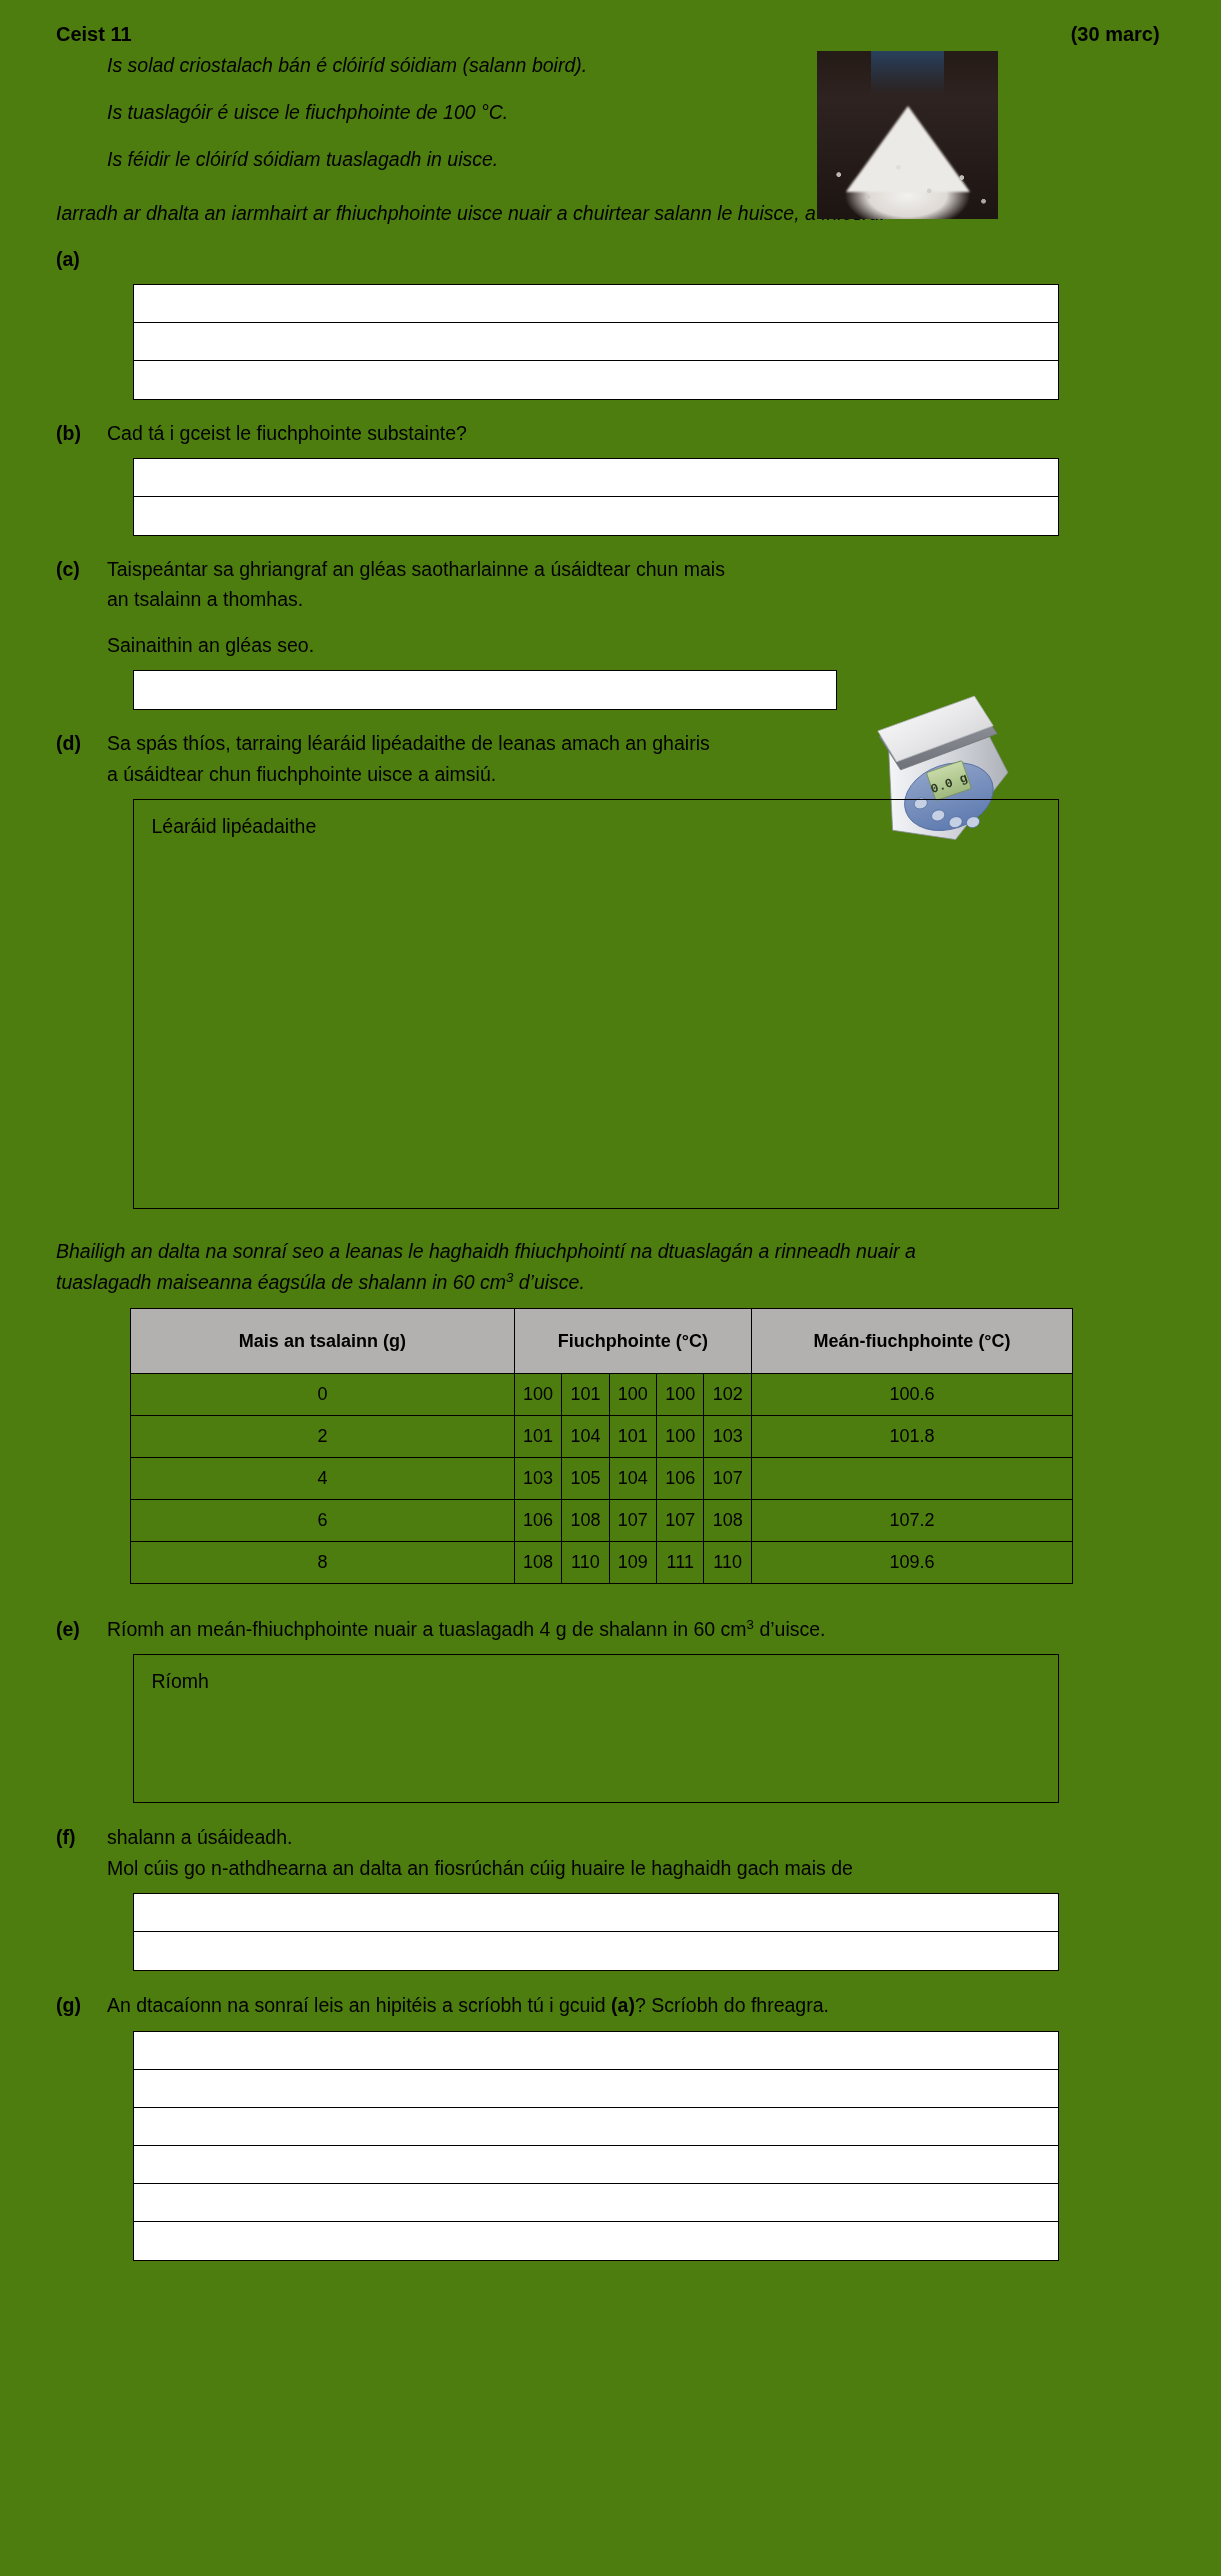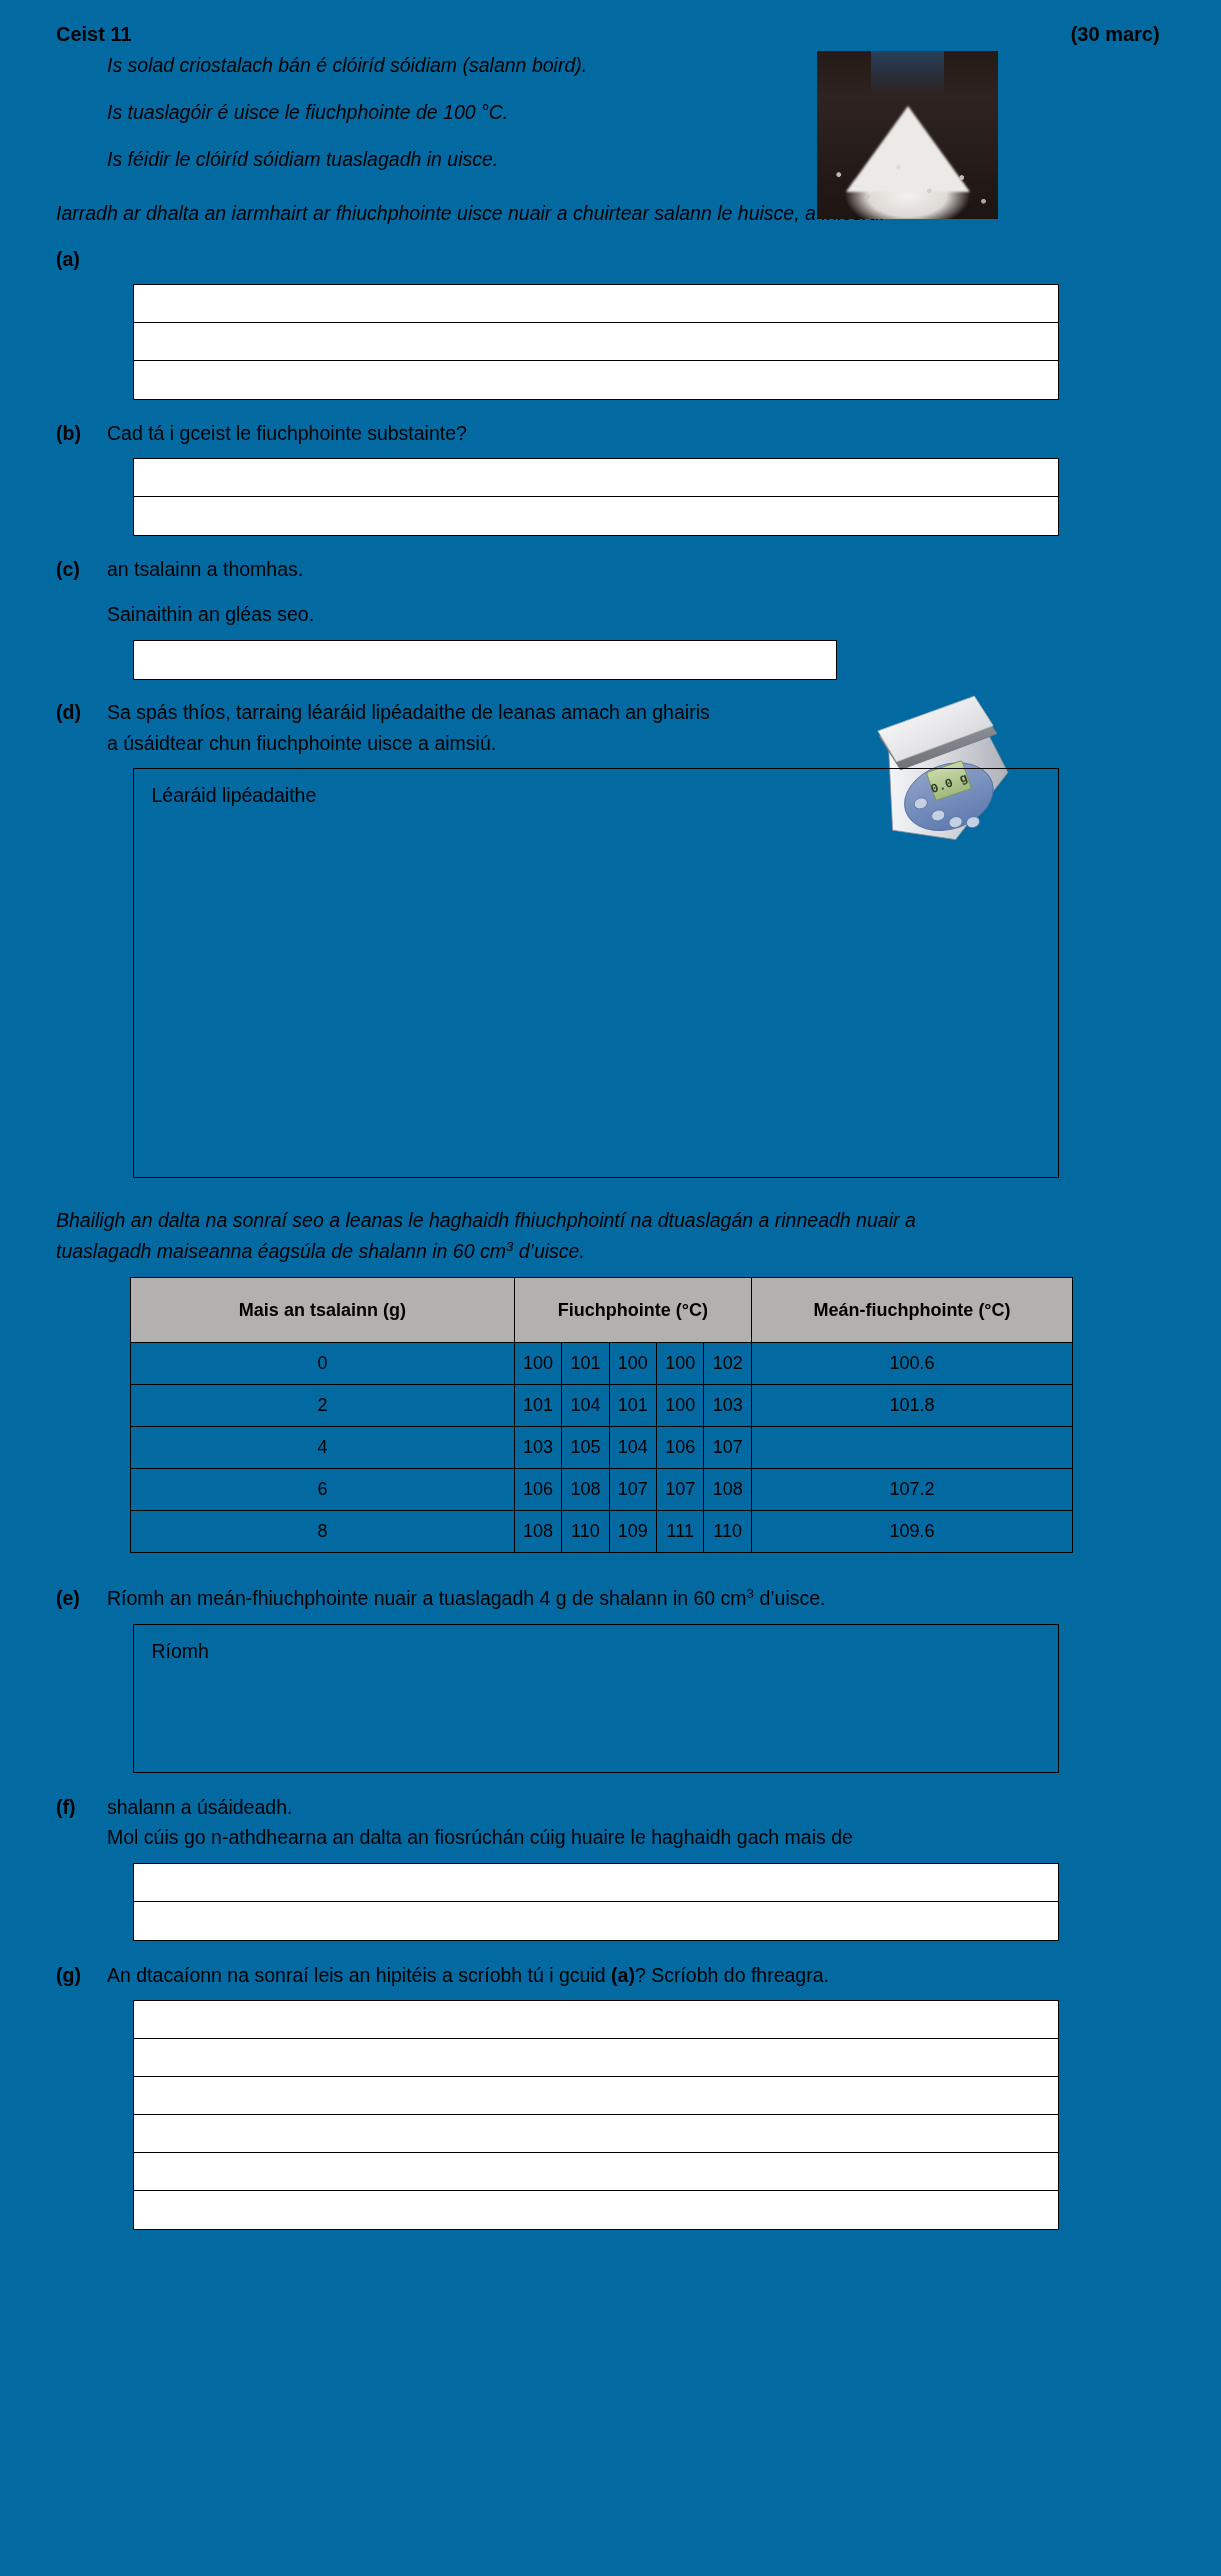--- a/index.html
+++ b/index.html
@@ -8,21 +8,21 @@
     background: #ffffff;
   }
   body {
     font-family: "Liberation Sans", sans-serif;
     color: #000000;
   }
   .page {
     position: relative;
     width: 1221px;
     min-height: 2576px;
-    background: #0369a1;
+    background: #4d7c0f;
     box-sizing: border-box;
     padding: 23px 56px 27px 56px;
   }
 
   
   .qhead {
     display: flex;
     justify-content: space-between;
     align-items: baseline;
     font-weight: bold;
@@ -271,20 +271,21 @@
 
     <ellipse cx="108" cy="196" rx="10" ry="8" transform="rotate(-19 108 196)" fill="#c5d0e4" stroke="#4f6a9c"></ellipse>
     <ellipse cx="134" cy="214" rx="10" ry="8" transform="rotate(-19 134 214)" fill="#c5d0e4" stroke="#4f6a9c"></ellipse>
     <ellipse cx="160" cy="224" rx="10" ry="8" transform="rotate(-19 160 224)" fill="#c5d0e4" stroke="#4f6a9c"></ellipse>
     <ellipse cx="186" cy="224" rx="10" ry="8" transform="rotate(-19 186 224)" fill="#c5d0e4" stroke="#4f6a9c"></ellipse>
   </svg>
 
   <div class="part" style="margin-top:17.5px;">
     <div class="part-label">(c)</div>
     <div class="part-text" style="max-width:712px;">
+      <div>Taispeántar sa ghriangraf an gléas saotharlainne a úsáidtear chun mais</div>
       <div>an tsalainn a thomhas.</div>
       <div style="margin-top:15px;">Sainaithin an gléas seo.</div>
     </div>
   </div>
   <div class="ansbox narrow">
     <div class="ansrow"></div>
   </div>
 
   <div class="part" style="margin-top:17.5px;">
     <div class="part-label">(d)</div>

